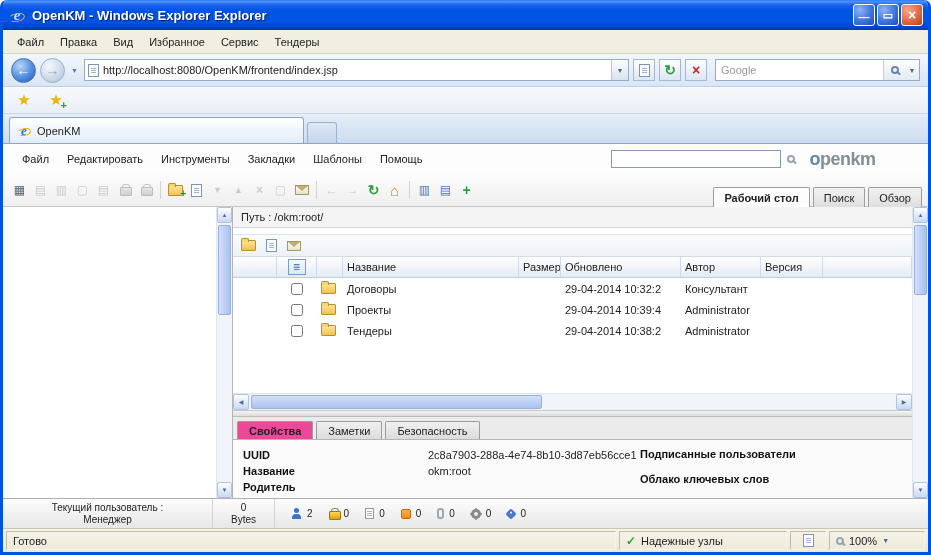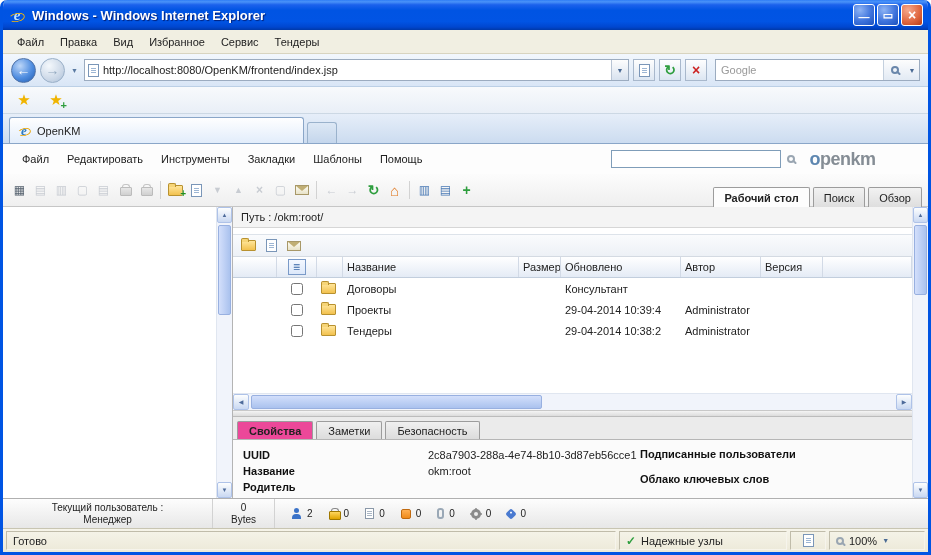--- a/index.html
+++ b/index.html
@@ -199,21 +199,21 @@
   .scell.ready { flex:1; }
   .check { color:#2e9e3e; font-weight:bold; font-size:12px; }
 </style>
 </head>
 <body>
 
 <div class="window">
 
   <div class="titlebar">
     <span class="e-logo">e</span>
-    <span class="title-text">Windows - Windows Internet Explorer</span>
+    <span class="title-text">OpenKM - Windows Explorer Explorer</span>
     <span class="winbtns">
       <span class="wbtn min">
           <span>—</span>
         </span>
       <span class="wbtn max">▭</span>
       <span class="wbtn close">×</span>
     </span>
   </div>
 
   <div class="ie-menubar">
@@ -367,20 +367,21 @@
           <div class="trow">
             <span class="td c0"></span>
             <span class="td c1">
                 <input type="checkbox" style="">
               </span>
             <span class="td c2">
                 <span class="ic-folder"></span>
               </span>
             <span class="td c3">Договоры</span>
             <span class="td c4"></span>
+            <span class="td c5">29-04-2014 10:32:2</span>
             <span class="td c6">Консультант</span>
             <span class="td c7"></span>
             <span class="td cfill"></span>
           </div>
           <div class="trow">
             <span class="td c0"></span>
             <span class="td c1">
                 <input type="checkbox" style="">
               </span>
             <span class="td c2">

